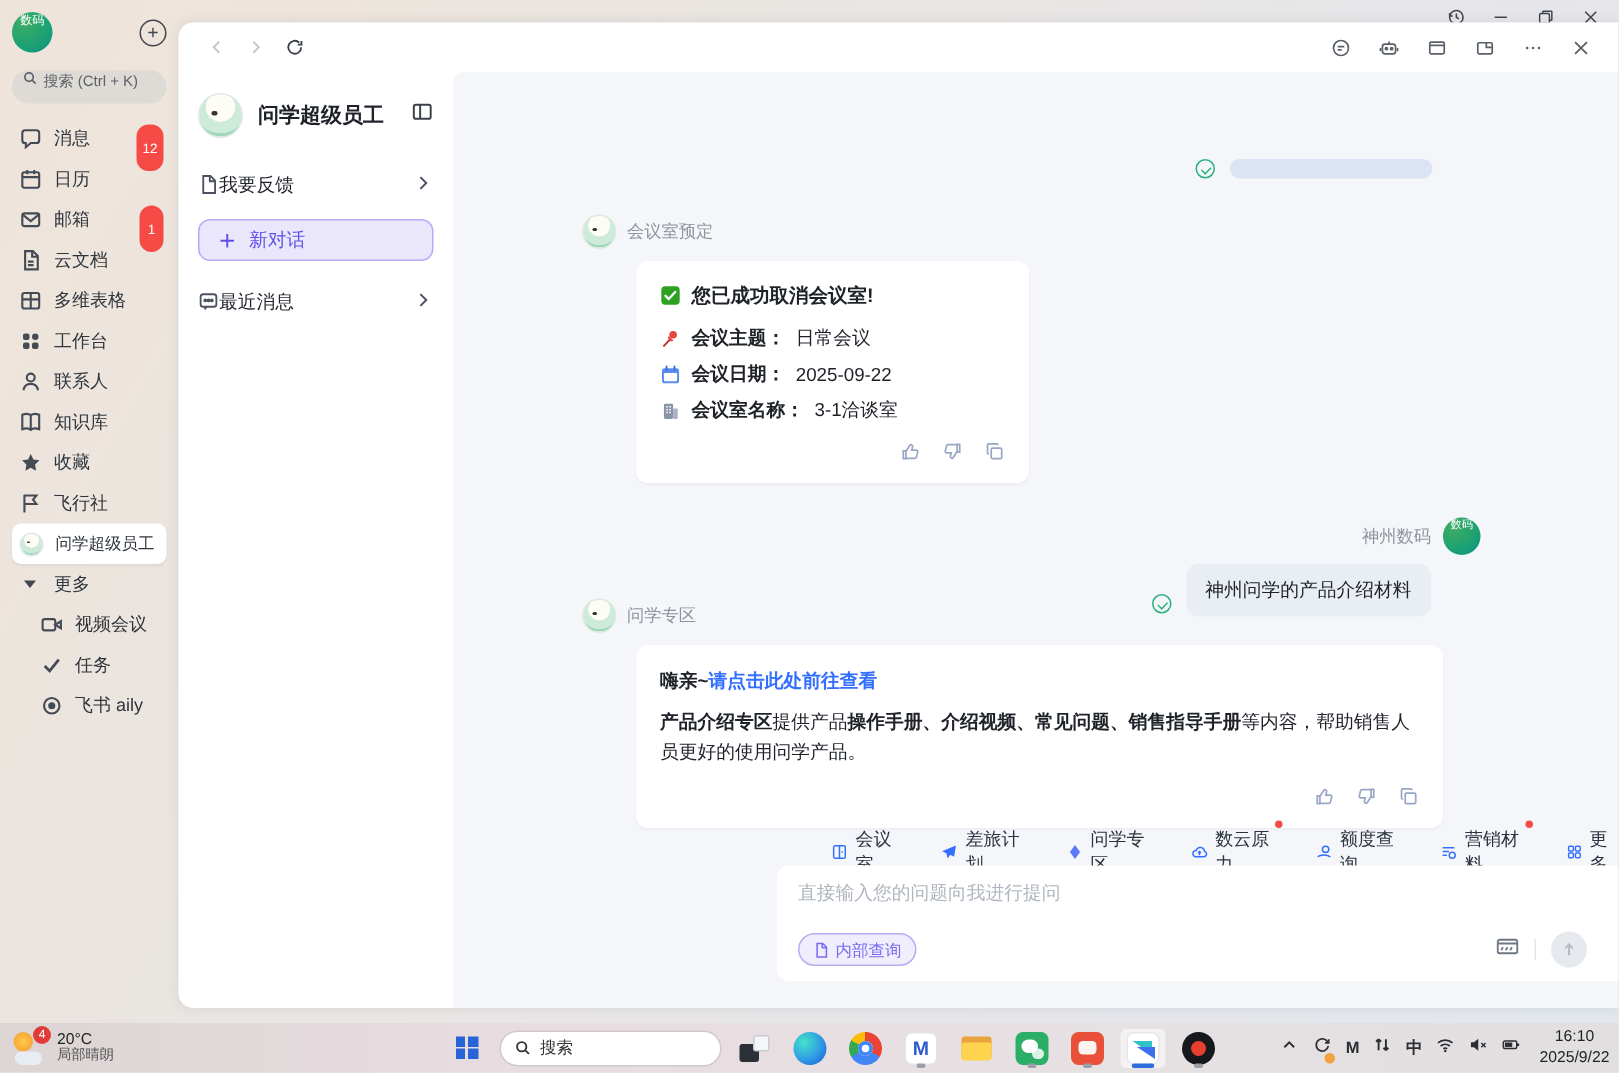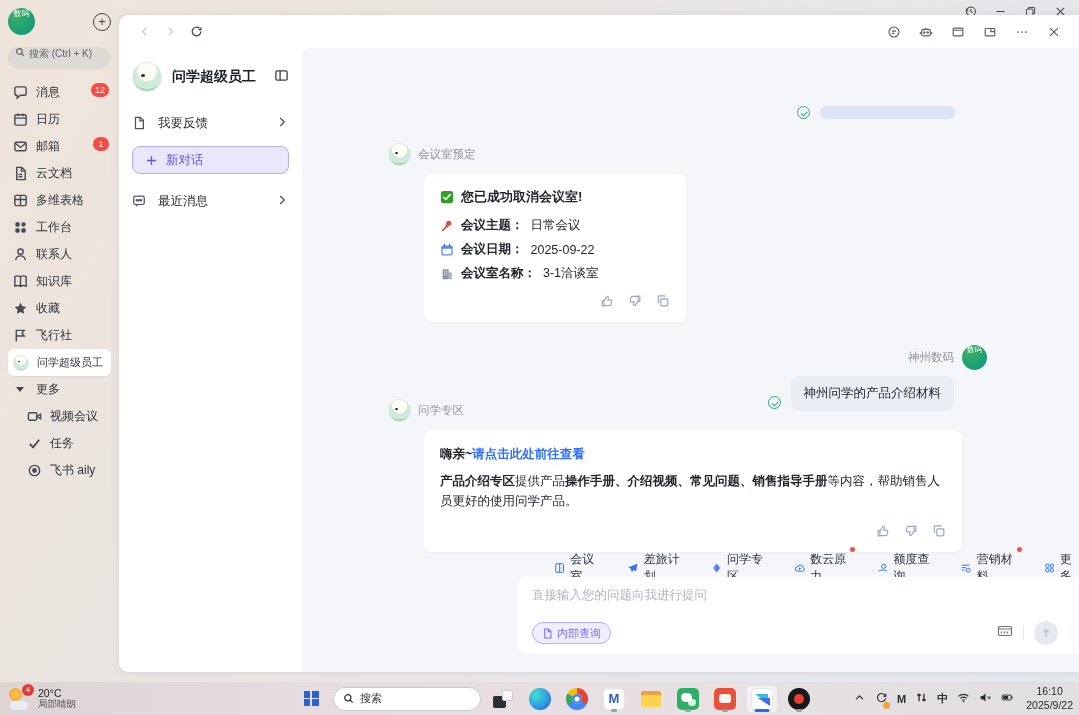--- a/index.html
+++ b/index.html
@@ -24,21 +24,21 @@
     display:flex; align-items:center; justify-content:center; font-size:13px; line-height:1; }
   .sb-search { height:22px; background:#dedad6; border-radius:11px; display:flex; gap:4px;
     padding:0 7px; color:#5f646b; font-size:10px; margin-bottom:10px; }
   .sb-search svg { width:10px; height:10px; flex:0 0 auto; }
   .sb-list { display:flex; flex-direction:column; }
   .sb-item { height:27px; display:flex; align-items:center; gap:8px; padding:0 5px; border-radius:6px;
     color:#2f353d; font-size:12px; position:relative; }
   .sb-item svg { width:15px; height:15px; color:#454b55; flex:0 0 auto; }
   .sb-item.active { background:#ffffff; box-shadow:0 1px 2px rgba(0,0,0,.06); font-size:11px; }
   .sb-item .mini-mascot { width:16px; height:16px; }
-  .badge { position:absolute; right:2px; top:4px; min-width:16px; height:14px; border-radius:8px; background:#f54a45;
+  .badge { position:absolute; right:2px; top:4px; min-width:16px; height:31px; border-radius:8px; background:#f54a45;
     color:#fff; font-size:9px; display:flex; align-items:center; justify-content:center; padding:0 4px; }
   .caret-down { width:0; height:0; border-left:4px solid transparent; border-right:4px solid transparent;
     border-top:5px solid #41464f; margin:0 4px 0 3px; }
   .sb-sub { padding-left:14px; }
 
   .mascot { border-radius:50%; background:radial-gradient(circle at 50% 30%, #fdfdf6 0 40%, #cdebd8 41% 72%, #9fd8bc 73%);
     position:relative; border:1px solid #dfe9e2; }
   .mascot:after { content:""; position:absolute; left:30%; top:38%; width:12%; height:12%; border-radius:50%;
     background:#333; box-shadow:250% 0 0 #333; }
 
@@ -55,21 +55,21 @@
   .app-toolbar-right .nav-ic { margin:0; }
   .app-toolbar-right svg { width:14px; height:14px; }
 
   
   .panel { position:absolute; left:0; top:33px; bottom:0; width:183px; background:#fff; padding:14px 13px; }
   .panel-header { display:flex; align-items:center; gap:10px; margin-bottom:18px; }
   .panel-header .mascot { width:30px; height:30px; }
   .panel-title { font-size:14px; font-weight:bold; color:#1f2329; flex:1; }
   .panel-toggle { color:#3c4149; }
   .panel-toggle svg { width:15px; height:15px; }
-  .panel-row { height:26px; display:flex; align-items:center; gap:12px; font-size:12.5px; color:#1f2329; margin-bottom:10px; }
+  .panel-row { height:26px; display:flex; align-items:center; gap:0; font-size:12.5px; color:#1f2329; margin-bottom:10px; }
   .panel-row svg { width:14px; height:14px; color:#4a5160; }
   .panel-row .chev { margin-left:auto; color:#8f959e; }
   .new-chat-btn { height:28px; border:1px solid #b7abf7; background:#eae7fd; border-radius:8px; display:flex;
     align-items:center; gap:8px; padding:0 12px; color:#6051e6; font-size:12.5px; margin:4px 0 14px 0; }
   .new-chat-btn svg { width:13px; height:13px; }
 
   
   .chat { position:absolute; left:183px; top:33px; right:0; bottom:0; background:#f4f6f9; border-radius:8px 0 0 0; }
 
   .skel-row { position:absolute; right:124px; top:58px; display:flex; align-items:center; gap:10px; }

